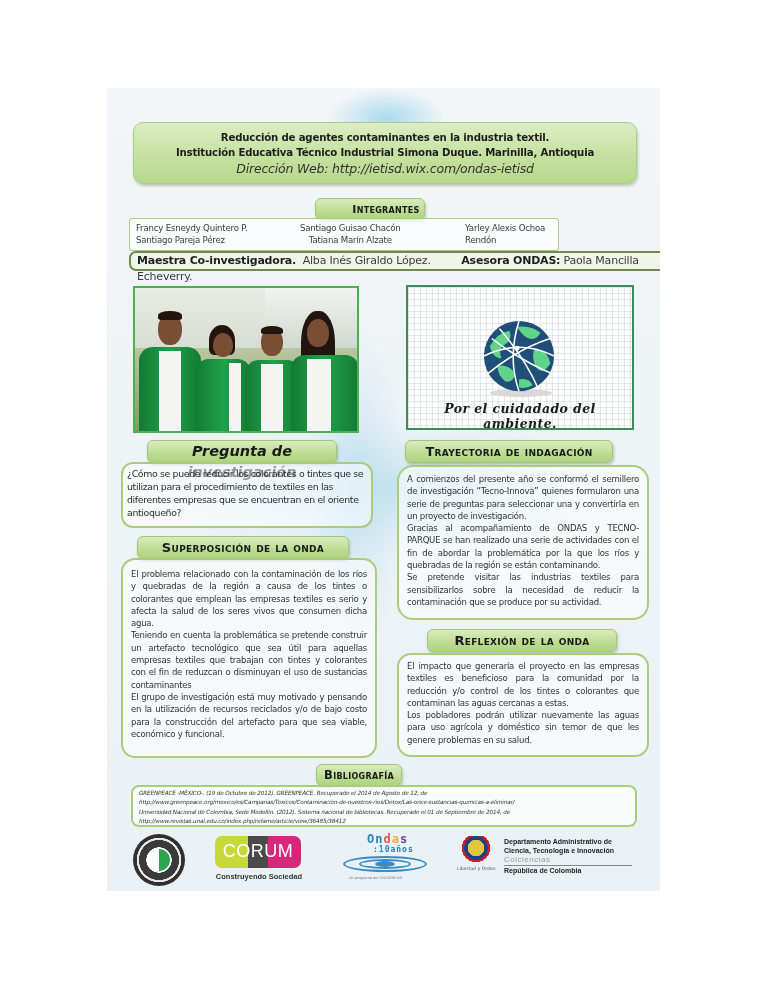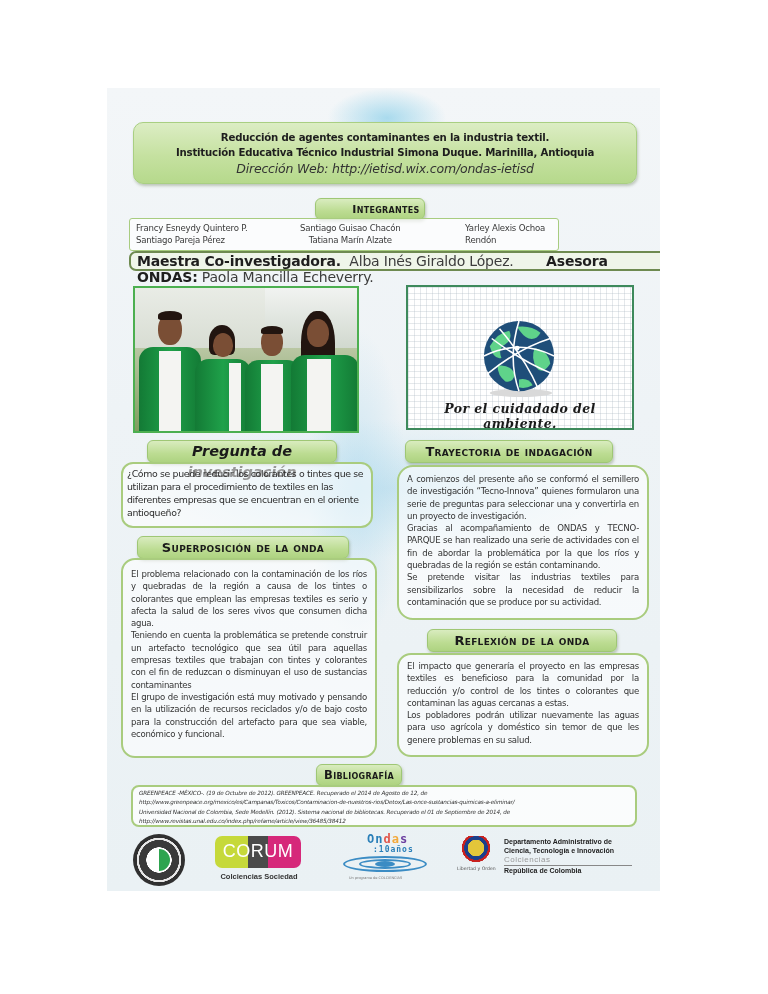--- a/index.html
+++ b/index.html
@@ -51,21 +51,21 @@
     line-height: 21px;
   }
   .tab.sc { font-variant: small-caps; font-size: 13px; letter-spacing: 0.3px; }
   .tab.it { font-style: italic; font-size: 14.5px; }
 
   .integrantes-tab { left: 208px; top: 110px; width: 110px; font-size: 11px !important; height: 22px; padding-left: 32px; }
 
   .members { left: 22px; top: 130px; width: 430px; height: 33px; border-radius: 3px; border-width: 1px; border-color: #a8cc80; padding: 2px 6px; background: rgba(255,255,255,0.7); }
   .members .col { position: absolute; top: 3px; font-family: "DejaVu Sans", sans-serif; font-size: 8.6px; color: #3a3a3a; line-height: 12px; letter-spacing: -0.2px; }
 
-  .advisors { left: 22px; top: 163px; width: 550px; height: 20px; border-radius: 7px; border-width: 2px; border-color: #6e8a50; background: rgba(238,245,230,0.85); padding: 0 6px; line-height: 16px; font-size: 14px; letter-spacing: -0.2px; }
+  .advisors { left: 22px; top: 163px; width: 550px; height: 20px; border-radius: 7px; border-width: 2px; border-color: #6e8a50; background: rgba(238,245,230,0.85); padding: 0 6px; line-height: 16px; font-size: 11px; letter-spacing: -0.2px; }
   .advisors b { color: #1e1e1e; }
   .advisors span.n { color: #3c3c3c; }
 
   
   .photo { position: absolute; left: 26px; top: 198px; width: 226px; height: 147px; border: 2px solid #4caf50;
     background:
       linear-gradient(180deg, rgba(255,255,255,0) 0%, rgba(255,255,255,0) 100%);
     overflow: hidden; }
   .photo .bldg { position: absolute; left: 0; top: 0; width: 100%; height: 60px; background: linear-gradient(180deg, #e9ece6 0%, #d8ddd3 100%); }
   .photo .bldg2 { position: absolute; left: 130px; top: 0; width: 96px; height: 75px; background: linear-gradient(180deg,#f1f3f1,#c9d2c6); }
@@ -251,21 +251,21 @@
     <p>Universidad Nacional de Colombia, Sede  Medellín. (2012). Sistema nacional de bibliotecas. Recuperado el 01 de Septiembre de 2014, de</p>
     <p>http://www.revistas.unal.edu.co/index.php/refame/article/view/36485/38412</p>
   </div>
 
   <div class="sponsors">
     <div class="sp sp-school"></div>
 
     <div class="sp sp-corum">
       <div class="word">CORUM</div>
     </div>
-    <div class="sp sp-corum-sub">Colciencias Sociedad</div>
+    <div class="sp sp-corum-sub">Construyendo Sociedad</div>
 
     <div class="sp sp-ondas">
       <div class="word"><span style="color:#2a7fb8">On</span><span style="color:#e2574c">d</span><span style="color:#f2a93b">a</span><span style="color:#6b3fa0">s</span></div>
       <div class="sub">:10años</div>
       <div class="wave" style="left:6px;top:24px;width:84px;height:16px;"></div>
       <div class="wave" style="left:22px;top:27px;width:52px;height:10px;"></div>
       <div class="wave" style="left:38px;top:29px;width:20px;height:6px;background:#3b8cc4;"></div>
       <div class="tiny">Un programa de COLCIENCIAS</div>
     </div>
 

